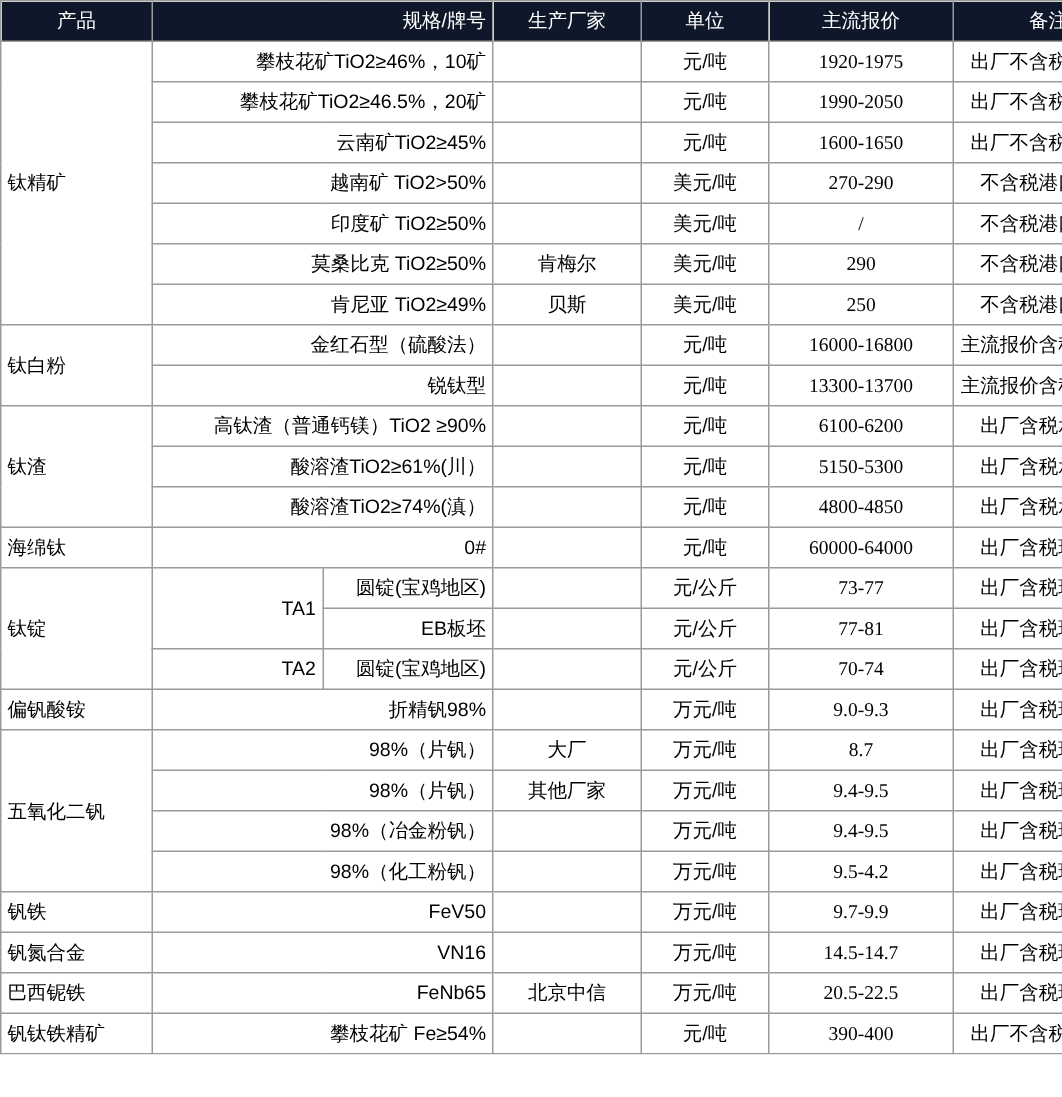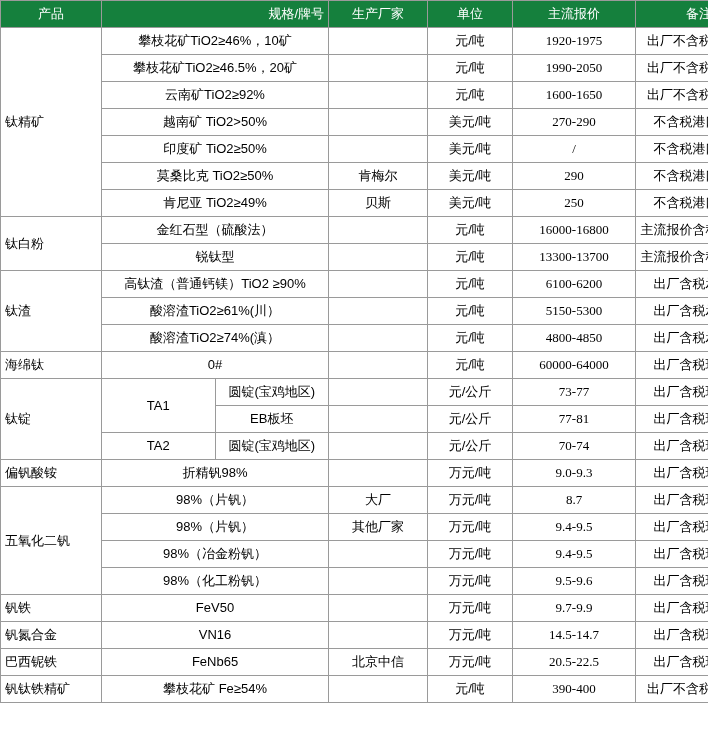--- a/index.html
+++ b/index.html
@@ -30,41 +30,41 @@
     padding: 0 4px;
     height: 26px;
     font-weight: normal;
     font-size: 13px;
     line-height: 14px;
     vertical-align: middle;
     overflow: hidden;
     white-space: nowrap;
   }
   thead th {
-    background: #15803d;
+    background: #0f172a;
     color: #ffffff;
     font-weight: bold;
     text-align: center;
     height: 28px;
     font-size: 14px;
     border: 1px solid #26b3ef;
   }
   .c-prod   { width: 92px;  text-align: center; }
   .c-spec   { width: 218px; text-align: right; padding-left: 6px; }
   .c-spec-a { width: 62px;  text-align: left; padding-left: 6px; }
   .c-spec-b { width: 156px; text-align: left; padding-left: 6px; }
   .c-maker  { width: 90px;  text-align: center; }
   .c-unit   { width: 76px;  text-align: center; }
   .c-price  { width: 114px; text-align: center; font-family: Liberation Serif, serif; }
   .c-note   { width: 118px; text-align: center; }
   td.prodcell {
     text-align: left;
     font-size: 13.5px;
   }
-  td.left { text-align: center; padding-left: 6px; }
+  td.left { text-align: right; padding-left: 6px; }
   td.center { text-align: center; }
   .filler {
     height: 60px;
     background: #ffffff;
   }
 </style>
 </head>
 <body>
 
 <div class="sheet">
@@ -89,21 +89,21 @@
           <td class="c-note center">出厂不含税现金价</td>
         </tr>
         <tr>
           <td class="c-spec left" colspan="2">攀枝花矿TiO2≥46.5%，20矿</td>
           <td class="c-maker center"></td>
           <td class="c-unit center">元/吨</td>
           <td class="c-price center">1990-2050</td>
           <td class="c-note center">出厂不含税承兑价</td>
         </tr>
         <tr>
-          <td class="c-spec left" colspan="2">云南矿TiO2≥92%</td>
+          <td class="c-spec left" colspan="2">云南矿TiO2≥45%</td>
           <td class="c-maker center"></td>
           <td class="c-unit center">元/吨</td>
           <td class="c-price center">1600-1650</td>
           <td class="c-note center">出厂不含税现金价</td>
         </tr>
         <tr>
           <td class="c-spec left" colspan="2">越南矿 TiO2&gt;50%</td>
           <td class="c-maker center"></td>
           <td class="c-unit center">美元/吨</td>
           <td class="c-price center">270-290</td>
@@ -226,21 +226,21 @@
           <td class="c-spec left" colspan="2">98%（冶金粉钒）</td>
           <td class="c-maker center"></td>
           <td class="c-unit center">万元/吨</td>
           <td class="c-price center">9.4-9.5</td>
           <td class="c-note center">出厂含税现金价</td>
         </tr>
         <tr>
           <td class="c-spec left" colspan="2">98%（化工粉钒）</td>
           <td class="c-maker center"></td>
           <td class="c-unit center">万元/吨</td>
-          <td class="c-price center">9.5-9.6</td>
+          <td class="c-price center">9.5-4.2</td>
           <td class="c-note center">出厂含税现金价</td>
         </tr>
         <tr>
           <td class="c-prod prodcell" rowspan="1">钒铁</td>
           <td class="c-spec left" colspan="2">FeV50</td>
           <td class="c-maker center"></td>
           <td class="c-unit center">万元/吨</td>
           <td class="c-price center">9.7-9.9</td>
           <td class="c-note center">出厂含税现金价</td>
         </tr>

